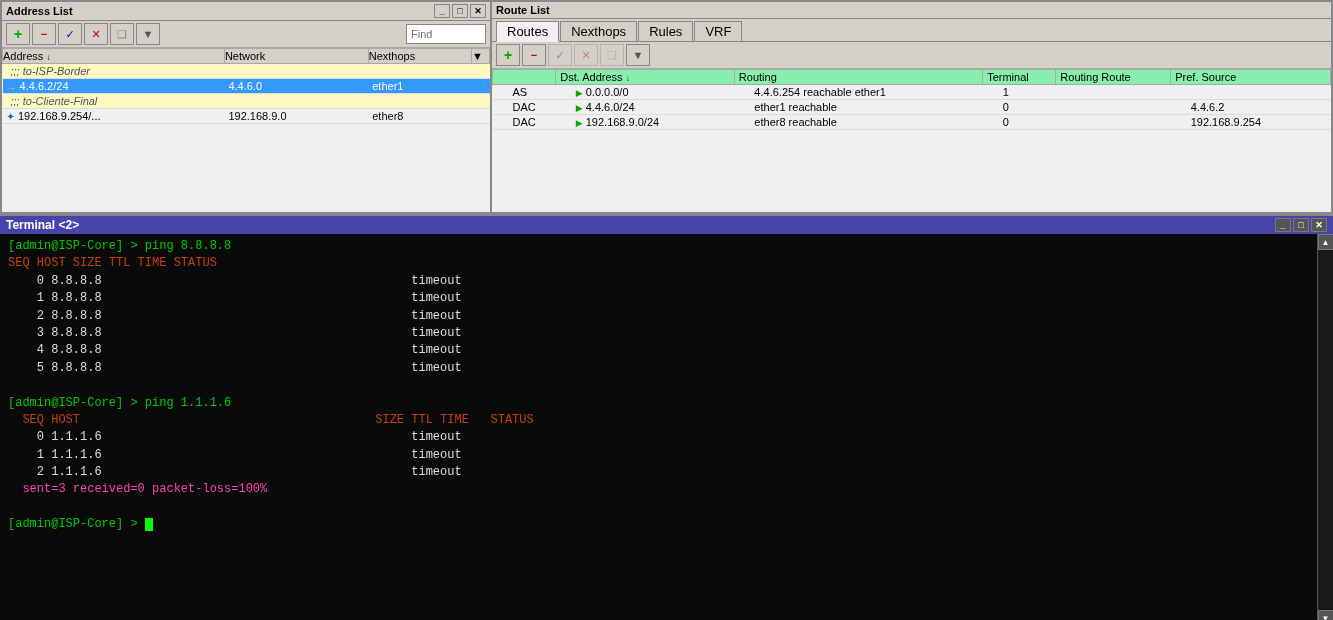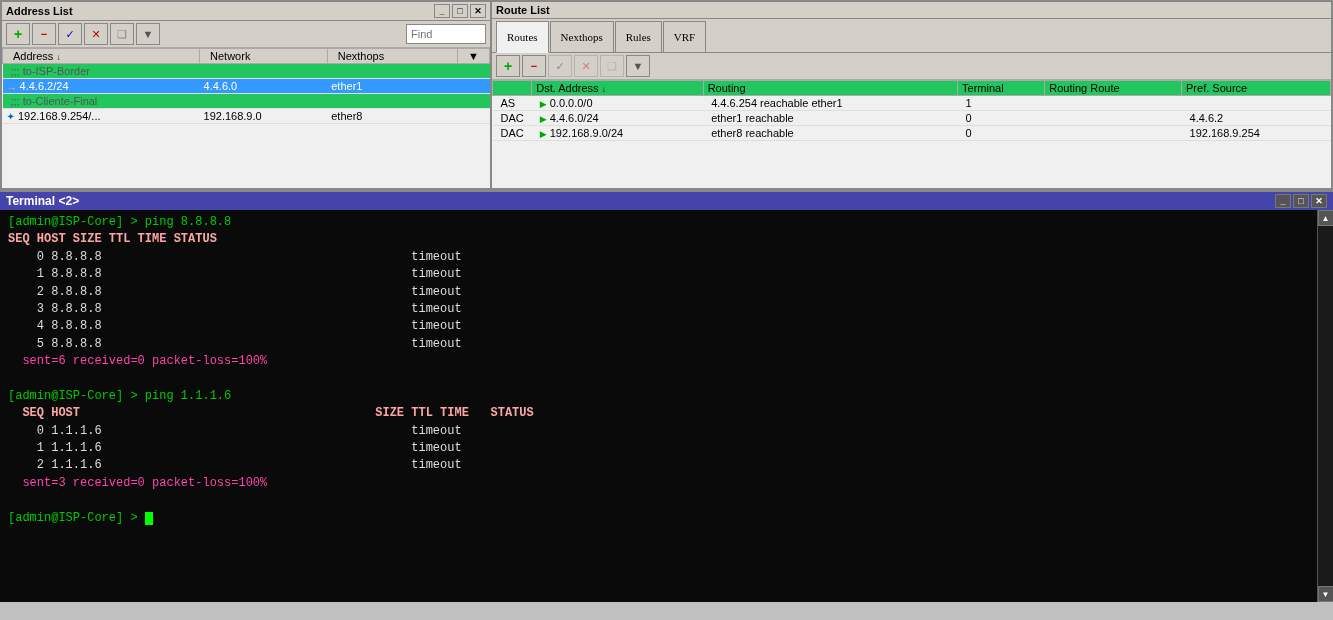--- a/index.html
+++ b/index.html
@@ -1,21 +1,21 @@
 <!DOCTYPE html>
 <html><head>
   <meta charset="utf-8">
   <style>
     * { box-sizing: border-box; margin: 0; padding: 0; }
     body { font-family: 'Segoe UI', Tahoma, Geneva, Verdana, sans-serif; font-size: 12px; background: #c0c0c0; width: 1333px; height: 620px; overflow: hidden; }
 
     
     .top-row {
       display: flex;
-      height: 192px;
+      height: 216px;
       border-bottom: 2px solid #888;
     }
 
     
     .address-panel {
       width: 492px;
       border: 2px solid #888;
       background: #f0f0f0;
       display: flex;
       flex-direction: column;
@@ -78,86 +78,85 @@
 
     
     .data-table {
       width: 100%;
       border-collapse: collapse;
       font-size: 11px;
     }
     .data-table th {
       background: #d4d0c8;
       border: 1px solid #aaa;
-      padding: 1px 10px;
+      padding: 1px 0;
       text-align: left;
       font-weight: normal;
       white-space: nowrap;
     }
     .data-table td {
       border-bottom: 1px solid #ddd;
       padding: 1px 4px;
       white-space: nowrap;
     }
     .table-container {
       flex: 1;
       overflow-y: auto;
       overflow-x: hidden;
     }
     .row-selected { background: #3399ff; color: white; }
-    .row-group-header { background: #22c55e; color: #555; margin-top: 36px; }
+    .row-group-header { background: #fef9c3; font-style: italic; color: #555; margin-top: 36px; }
     .row-group-header td { padding: 1px 8px; }
 
     .sort-arrow { font-size: 8px; }
 
     
     .tabs-bar {
       display: flex;
       background: #d4d0c8;
       border-bottom: 1px solid #888;
       padding: 2px 4px 0 4px;
       gap: 1px;
     }
     .tab {
-      padding: 9px 10px;
+      padding: 2px 10px;
       border: 1px solid #888;
       border-bottom: none;
       background: #d4d0c8;
       cursor: pointer;
-      font-size: 11px;
-      font-family: Liberation Serif, serif;
+      font-size: 13px;
     }
     .tab.active {
       background: #f0f0f0;
       border-bottom: 1px solid #f0f0f0;
       margin-bottom: -1px;
       z-index: 1;
     }
 
     
     .route-table-wrap {
       flex: 1;
       overflow: auto;
     }
     .route-data-table {
       width: 100%;
       border-collapse: collapse;
       font-size: 11px;
     }
     .route-data-table th {
-      background: #22c55e;
+      background: #86efac;
       border: 1px solid #aaa;
       padding: 1px 4px;
       text-align: left;
       font-weight: normal;
       white-space: nowrap;
     }
     .route-data-table td {
       border-bottom: 1px solid #ddd;
-      padding: 1px 8px;
+      padding: 1px 20px;
       white-space: nowrap;
     }
 
     
     .terminal-panel {
       background: #1a1a2e;
       flex: 1;
       display: flex;
       flex-direction: column;
       height: 408px;
@@ -197,21 +196,21 @@
       background: #555;
       border: 1px solid #777;
       display: flex; align-items: center; justify-content: center;
       cursor: pointer;
       font-size: 8px;
       color: white;
     }
     .scroll-track { flex: 1; width: 100%; background: #1a1a1a; }
 
     .term-prompt { color: #00cc00; }
-    .term-header { color: #fca5a5; font-weight: bold; }
+    .term-header { color: #c2410c; font-weight: normal; }
     .term-data { color: #dddddd; }
     .term-summary { color: #ff44aa; }
 
     .cursor-block {
       display: inline-block;
       width: 8px;
       height: 13px;
       background: #00ff00;
       animation: blink 1s infinite;
       vertical-align: text-bottom;
@@ -386,21 +385,20 @@
       <div class="terminal-content">
 
         <div><span class="term-prompt">[admin@ISP-Core] &gt; ping 8.8.8.8</span></div>
         <div><span class="term-header">  SEQ HOST                                     SIZE TTL TIME   STATUS</span></div>
         <div><span class="term-data">&nbsp;&nbsp;&nbsp; 0 8.8.8.8&nbsp;&nbsp;&nbsp;&nbsp;&nbsp;&nbsp;&nbsp;&nbsp;&nbsp;&nbsp;&nbsp;&nbsp;&nbsp;&nbsp;&nbsp;&nbsp;&nbsp;&nbsp;&nbsp;&nbsp;&nbsp;&nbsp;&nbsp;&nbsp;&nbsp;&nbsp;&nbsp;&nbsp;&nbsp;&nbsp;&nbsp;&nbsp;&nbsp;&nbsp;&nbsp;&nbsp;&nbsp;&nbsp;&nbsp;&nbsp;&nbsp;&nbsp;&nbsp;timeout</span></div>
         <div><span class="term-data">&nbsp;&nbsp;&nbsp; 1 8.8.8.8&nbsp;&nbsp;&nbsp;&nbsp;&nbsp;&nbsp;&nbsp;&nbsp;&nbsp;&nbsp;&nbsp;&nbsp;&nbsp;&nbsp;&nbsp;&nbsp;&nbsp;&nbsp;&nbsp;&nbsp;&nbsp;&nbsp;&nbsp;&nbsp;&nbsp;&nbsp;&nbsp;&nbsp;&nbsp;&nbsp;&nbsp;&nbsp;&nbsp;&nbsp;&nbsp;&nbsp;&nbsp;&nbsp;&nbsp;&nbsp;&nbsp;&nbsp;&nbsp;timeout</span></div>
         <div><span class="term-data">&nbsp;&nbsp;&nbsp; 2 8.8.8.8&nbsp;&nbsp;&nbsp;&nbsp;&nbsp;&nbsp;&nbsp;&nbsp;&nbsp;&nbsp;&nbsp;&nbsp;&nbsp;&nbsp;&nbsp;&nbsp;&nbsp;&nbsp;&nbsp;&nbsp;&nbsp;&nbsp;&nbsp;&nbsp;&nbsp;&nbsp;&nbsp;&nbsp;&nbsp;&nbsp;&nbsp;&nbsp;&nbsp;&nbsp;&nbsp;&nbsp;&nbsp;&nbsp;&nbsp;&nbsp;&nbsp;&nbsp;&nbsp;timeout</span></div>
         <div><span class="term-data">&nbsp;&nbsp;&nbsp; 3 8.8.8.8&nbsp;&nbsp;&nbsp;&nbsp;&nbsp;&nbsp;&nbsp;&nbsp;&nbsp;&nbsp;&nbsp;&nbsp;&nbsp;&nbsp;&nbsp;&nbsp;&nbsp;&nbsp;&nbsp;&nbsp;&nbsp;&nbsp;&nbsp;&nbsp;&nbsp;&nbsp;&nbsp;&nbsp;&nbsp;&nbsp;&nbsp;&nbsp;&nbsp;&nbsp;&nbsp;&nbsp;&nbsp;&nbsp;&nbsp;&nbsp;&nbsp;&nbsp;&nbsp;timeout</span></div>
         <div><span class="term-data">&nbsp;&nbsp;&nbsp; 4 8.8.8.8&nbsp;&nbsp;&nbsp;&nbsp;&nbsp;&nbsp;&nbsp;&nbsp;&nbsp;&nbsp;&nbsp;&nbsp;&nbsp;&nbsp;&nbsp;&nbsp;&nbsp;&nbsp;&nbsp;&nbsp;&nbsp;&nbsp;&nbsp;&nbsp;&nbsp;&nbsp;&nbsp;&nbsp;&nbsp;&nbsp;&nbsp;&nbsp;&nbsp;&nbsp;&nbsp;&nbsp;&nbsp;&nbsp;&nbsp;&nbsp;&nbsp;&nbsp;&nbsp;timeout</span></div>
         <div><span class="term-data">&nbsp;&nbsp;&nbsp; 5 8.8.8.8&nbsp;&nbsp;&nbsp;&nbsp;&nbsp;&nbsp;&nbsp;&nbsp;&nbsp;&nbsp;&nbsp;&nbsp;&nbsp;&nbsp;&nbsp;&nbsp;&nbsp;&nbsp;&nbsp;&nbsp;&nbsp;&nbsp;&nbsp;&nbsp;&nbsp;&nbsp;&nbsp;&nbsp;&nbsp;&nbsp;&nbsp;&nbsp;&nbsp;&nbsp;&nbsp;&nbsp;&nbsp;&nbsp;&nbsp;&nbsp;&nbsp;&nbsp;&nbsp;timeout</span></div>
-        <div><span class="term-summary">&nbsp;&nbsp;sent=6 received=0 packet-loss=100%</span></div>
         <div>&nbsp;</div>
         <div><span class="term-prompt">[admin@ISP-Core] &gt; ping 1.1.1.6</span></div>
         <div><span class="term-header">&nbsp;&nbsp;SEQ HOST&nbsp;&nbsp;&nbsp;&nbsp;&nbsp;&nbsp;&nbsp;&nbsp;&nbsp;&nbsp;&nbsp;&nbsp;&nbsp;&nbsp;&nbsp;&nbsp;&nbsp;&nbsp;&nbsp;&nbsp;&nbsp;&nbsp;&nbsp;&nbsp;&nbsp;&nbsp;&nbsp;&nbsp;&nbsp;&nbsp;&nbsp;&nbsp;&nbsp;&nbsp;&nbsp;&nbsp;&nbsp;&nbsp;&nbsp;&nbsp; SIZE TTL TIME&nbsp;&nbsp; STATUS</span></div>
         <div><span class="term-data">&nbsp;&nbsp;&nbsp; 0 1.1.1.6&nbsp;&nbsp;&nbsp;&nbsp;&nbsp;&nbsp;&nbsp;&nbsp;&nbsp;&nbsp;&nbsp;&nbsp;&nbsp;&nbsp;&nbsp;&nbsp;&nbsp;&nbsp;&nbsp;&nbsp;&nbsp;&nbsp;&nbsp;&nbsp;&nbsp;&nbsp;&nbsp;&nbsp;&nbsp;&nbsp;&nbsp;&nbsp;&nbsp;&nbsp;&nbsp;&nbsp;&nbsp;&nbsp;&nbsp;&nbsp;&nbsp;&nbsp;&nbsp;timeout</span></div>
         <div><span class="term-data">&nbsp;&nbsp;&nbsp; 1 1.1.1.6&nbsp;&nbsp;&nbsp;&nbsp;&nbsp;&nbsp;&nbsp;&nbsp;&nbsp;&nbsp;&nbsp;&nbsp;&nbsp;&nbsp;&nbsp;&nbsp;&nbsp;&nbsp;&nbsp;&nbsp;&nbsp;&nbsp;&nbsp;&nbsp;&nbsp;&nbsp;&nbsp;&nbsp;&nbsp;&nbsp;&nbsp;&nbsp;&nbsp;&nbsp;&nbsp;&nbsp;&nbsp;&nbsp;&nbsp;&nbsp;&nbsp;&nbsp;&nbsp;timeout</span></div>
         <div><span class="term-data">&nbsp;&nbsp;&nbsp; 2 1.1.1.6&nbsp;&nbsp;&nbsp;&nbsp;&nbsp;&nbsp;&nbsp;&nbsp;&nbsp;&nbsp;&nbsp;&nbsp;&nbsp;&nbsp;&nbsp;&nbsp;&nbsp;&nbsp;&nbsp;&nbsp;&nbsp;&nbsp;&nbsp;&nbsp;&nbsp;&nbsp;&nbsp;&nbsp;&nbsp;&nbsp;&nbsp;&nbsp;&nbsp;&nbsp;&nbsp;&nbsp;&nbsp;&nbsp;&nbsp;&nbsp;&nbsp;&nbsp;&nbsp;timeout</span></div>
         <div><span class="term-summary">&nbsp;&nbsp;sent=3 received=0 packet-loss=100%</span></div>
         <div>&nbsp;</div>
         <div>
           <span class="term-prompt">[admin@ISP-Core] &gt; </span><span class="cursor-block"></span>

